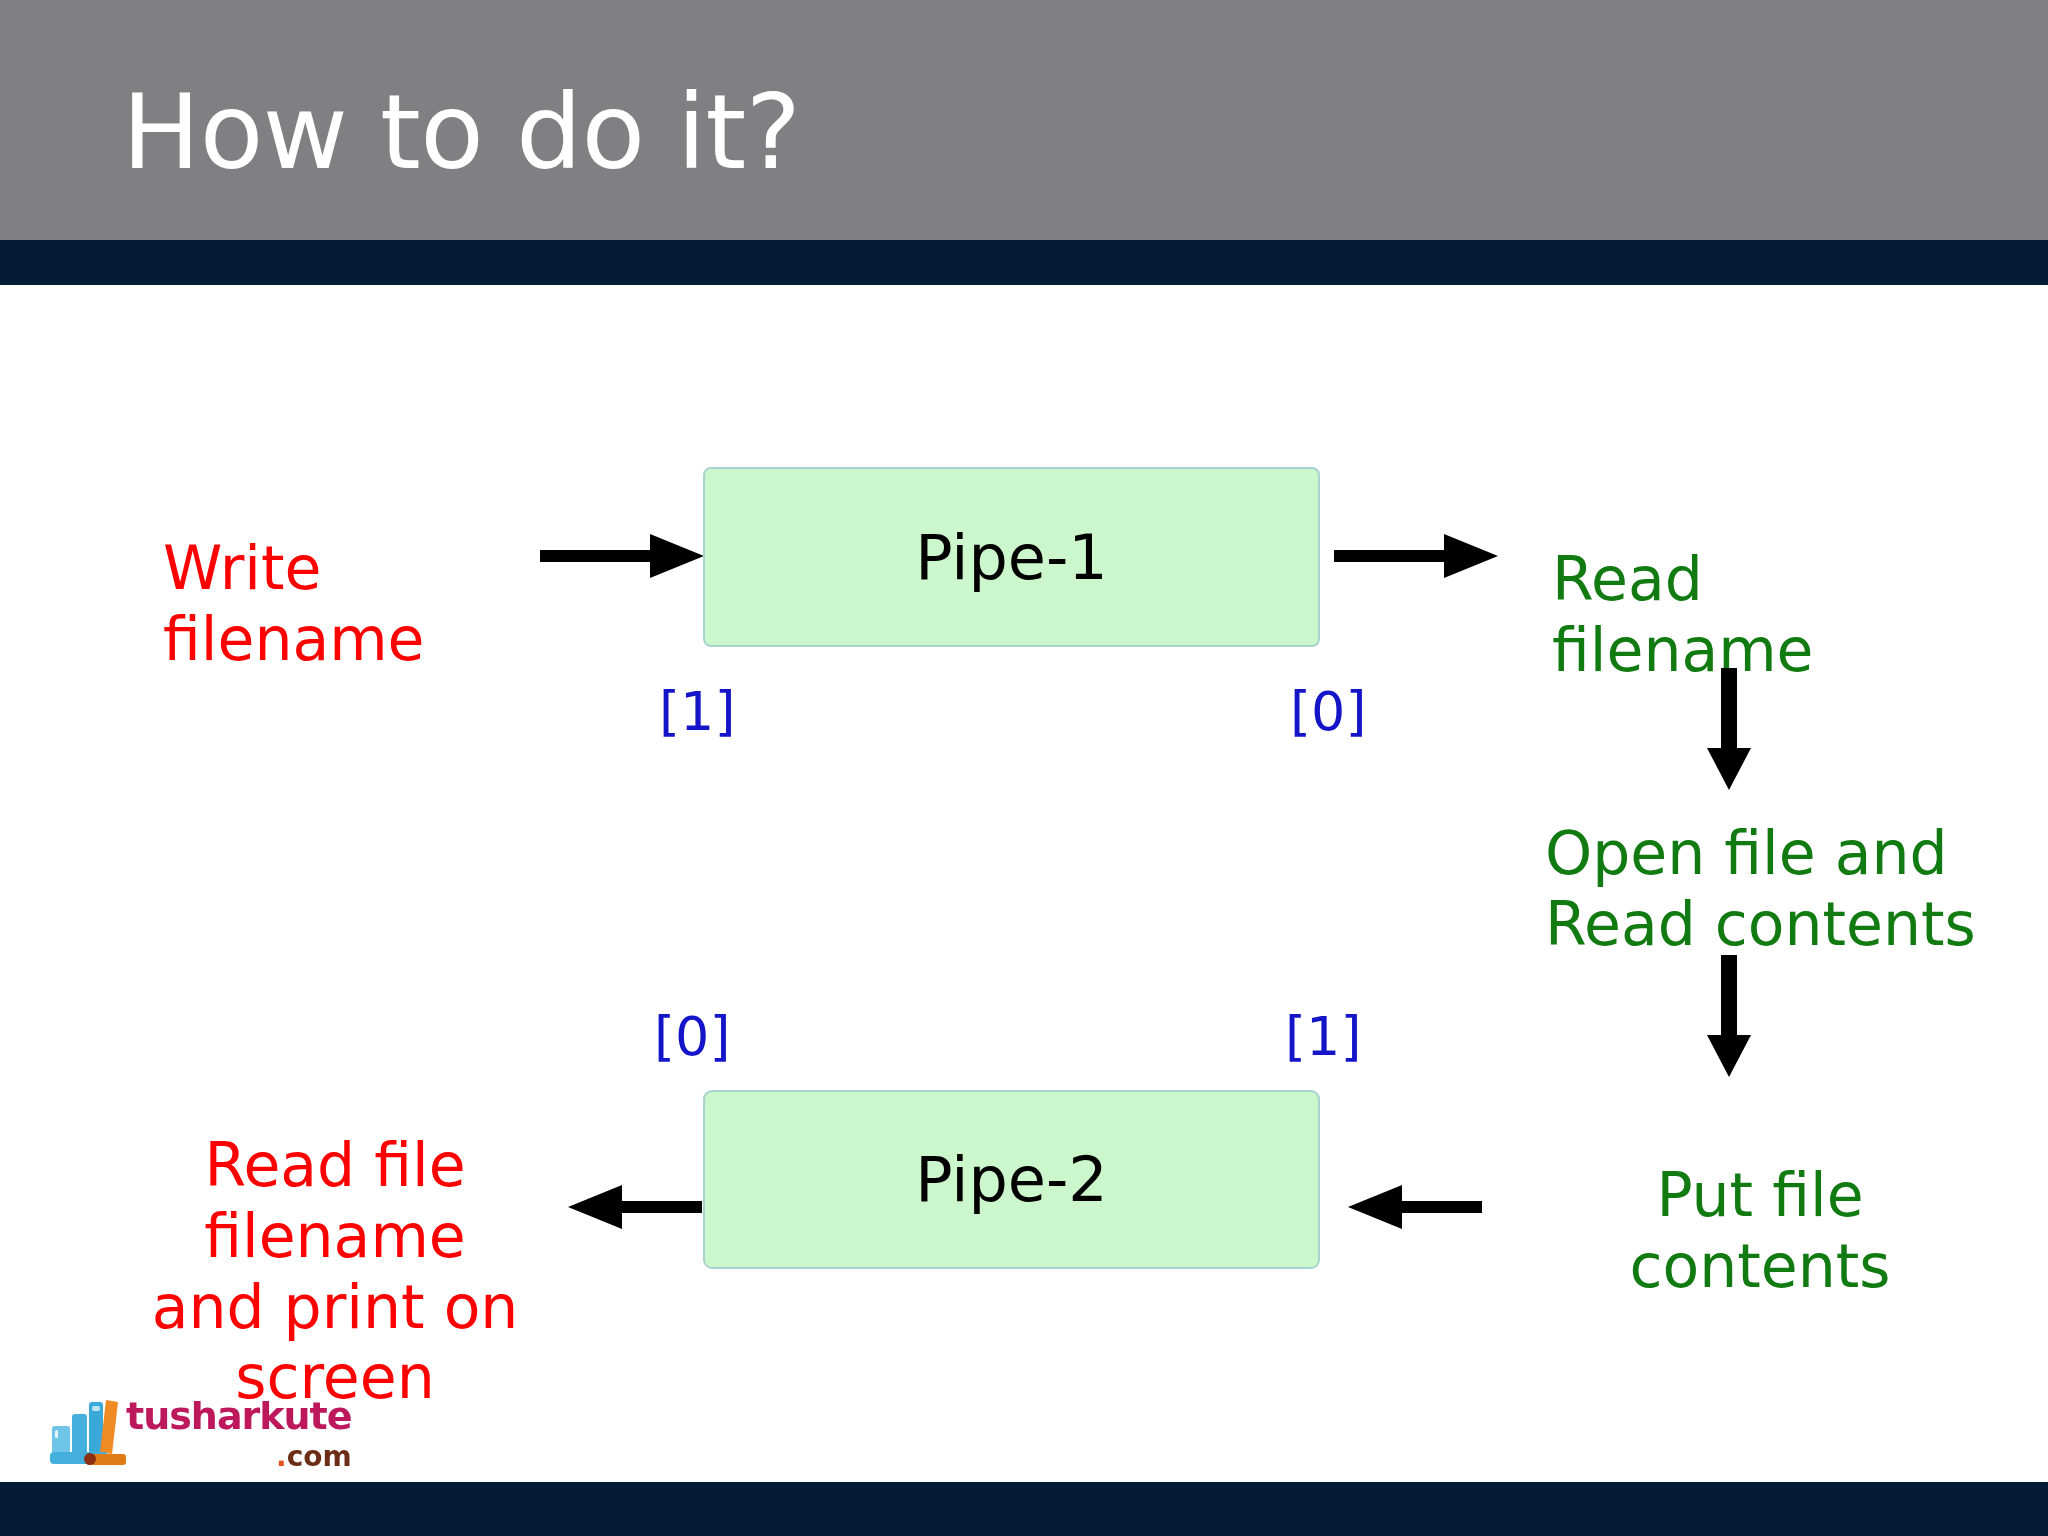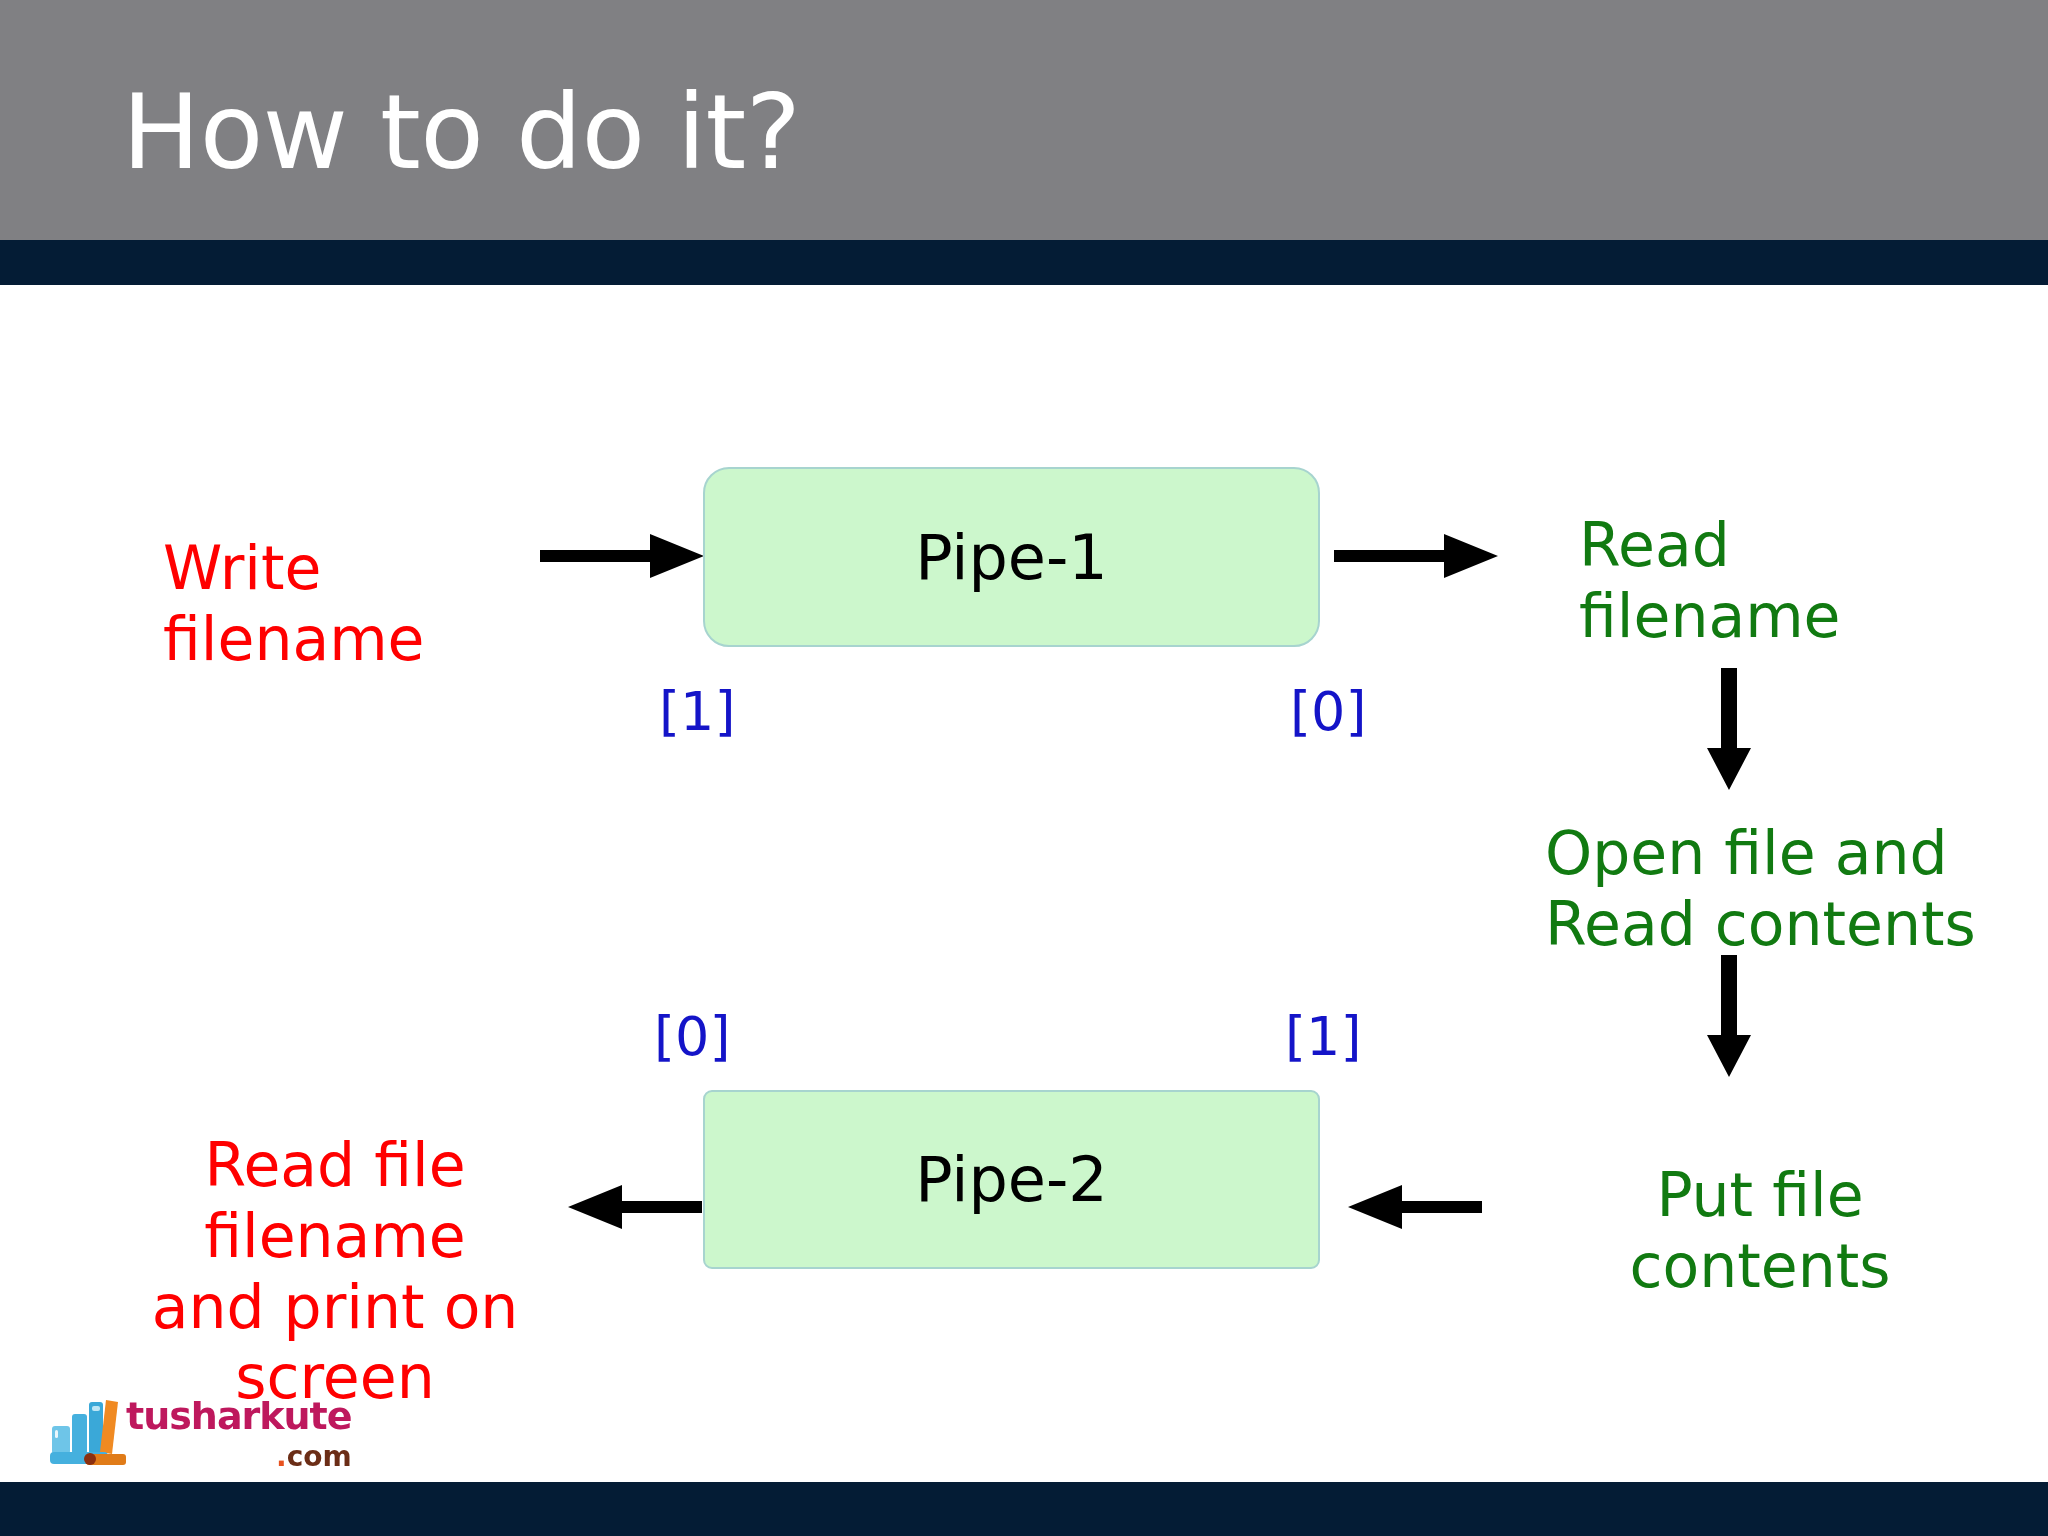--- a/index.html
+++ b/index.html
@@ -101,21 +101,21 @@
     background: #ccf7cc;
     border: 2px solid #a7d4cf;
     border-radius: 26px;
     display: flex;
     align-items: center;
     justify-content: center;
     color: #000000;
     font-size: 62px;
     font-family: "DejaVu Sans", sans-serif;
   }
-  #pipe1-box { left: 703px; top: 467px;  width: 613px; height: 176px; }
+  #pipe1-box { left: 703px; top: 467px;  width: 613px; height: 176px; border-radius: 8px; }
   #pipe2-box { left: 703px; top: 1090px; width: 613px; height: 175px; border-radius: 9px; }
 
   
   .label {
     position: absolute;
     font-size: 60px;
     line-height: 1.18;
     font-family: "DejaVu Sans", sans-serif;
     white-space: pre-line;
   }
@@ -123,21 +123,21 @@
   .label.green { color: #117a11; }
 
   .port-index {
     position: absolute;
     font-size: 54px;
     color: #1414c8;
     font-family: "DejaVu Sans", sans-serif;
   }
 
   #lbl-write-filename   { left: 163px;  top: 533px;  width: 360px; text-align: left; }
-  #lbl-read-filename    { left: 1552px; top: 510px;  width: 420px; text-align: left; margin-left: 27px; }
+  #lbl-read-filename    { left: 1552px; top: 544px;  width: 420px; text-align: left; }
   #lbl-open-read        { left: 1545px; top: 818px;  width: 440px; }
   #lbl-put-contents     { left: 1530px; top: 1160px; width: 460px; text-align: center; }
   #lbl-read-print       { left: 105px;  top: 1130px; width: 460px; text-align: center; }
 
   #idx-p1-left   { left: 659px;  top: 680px;  }
   #idx-p1-right  { left: 1290px; top: 680px;  }
   #idx-p2-left   { left: 654px;  top: 1005px; }
   #idx-p2-right  { left: 1285px; top: 1005px; }
 
   

